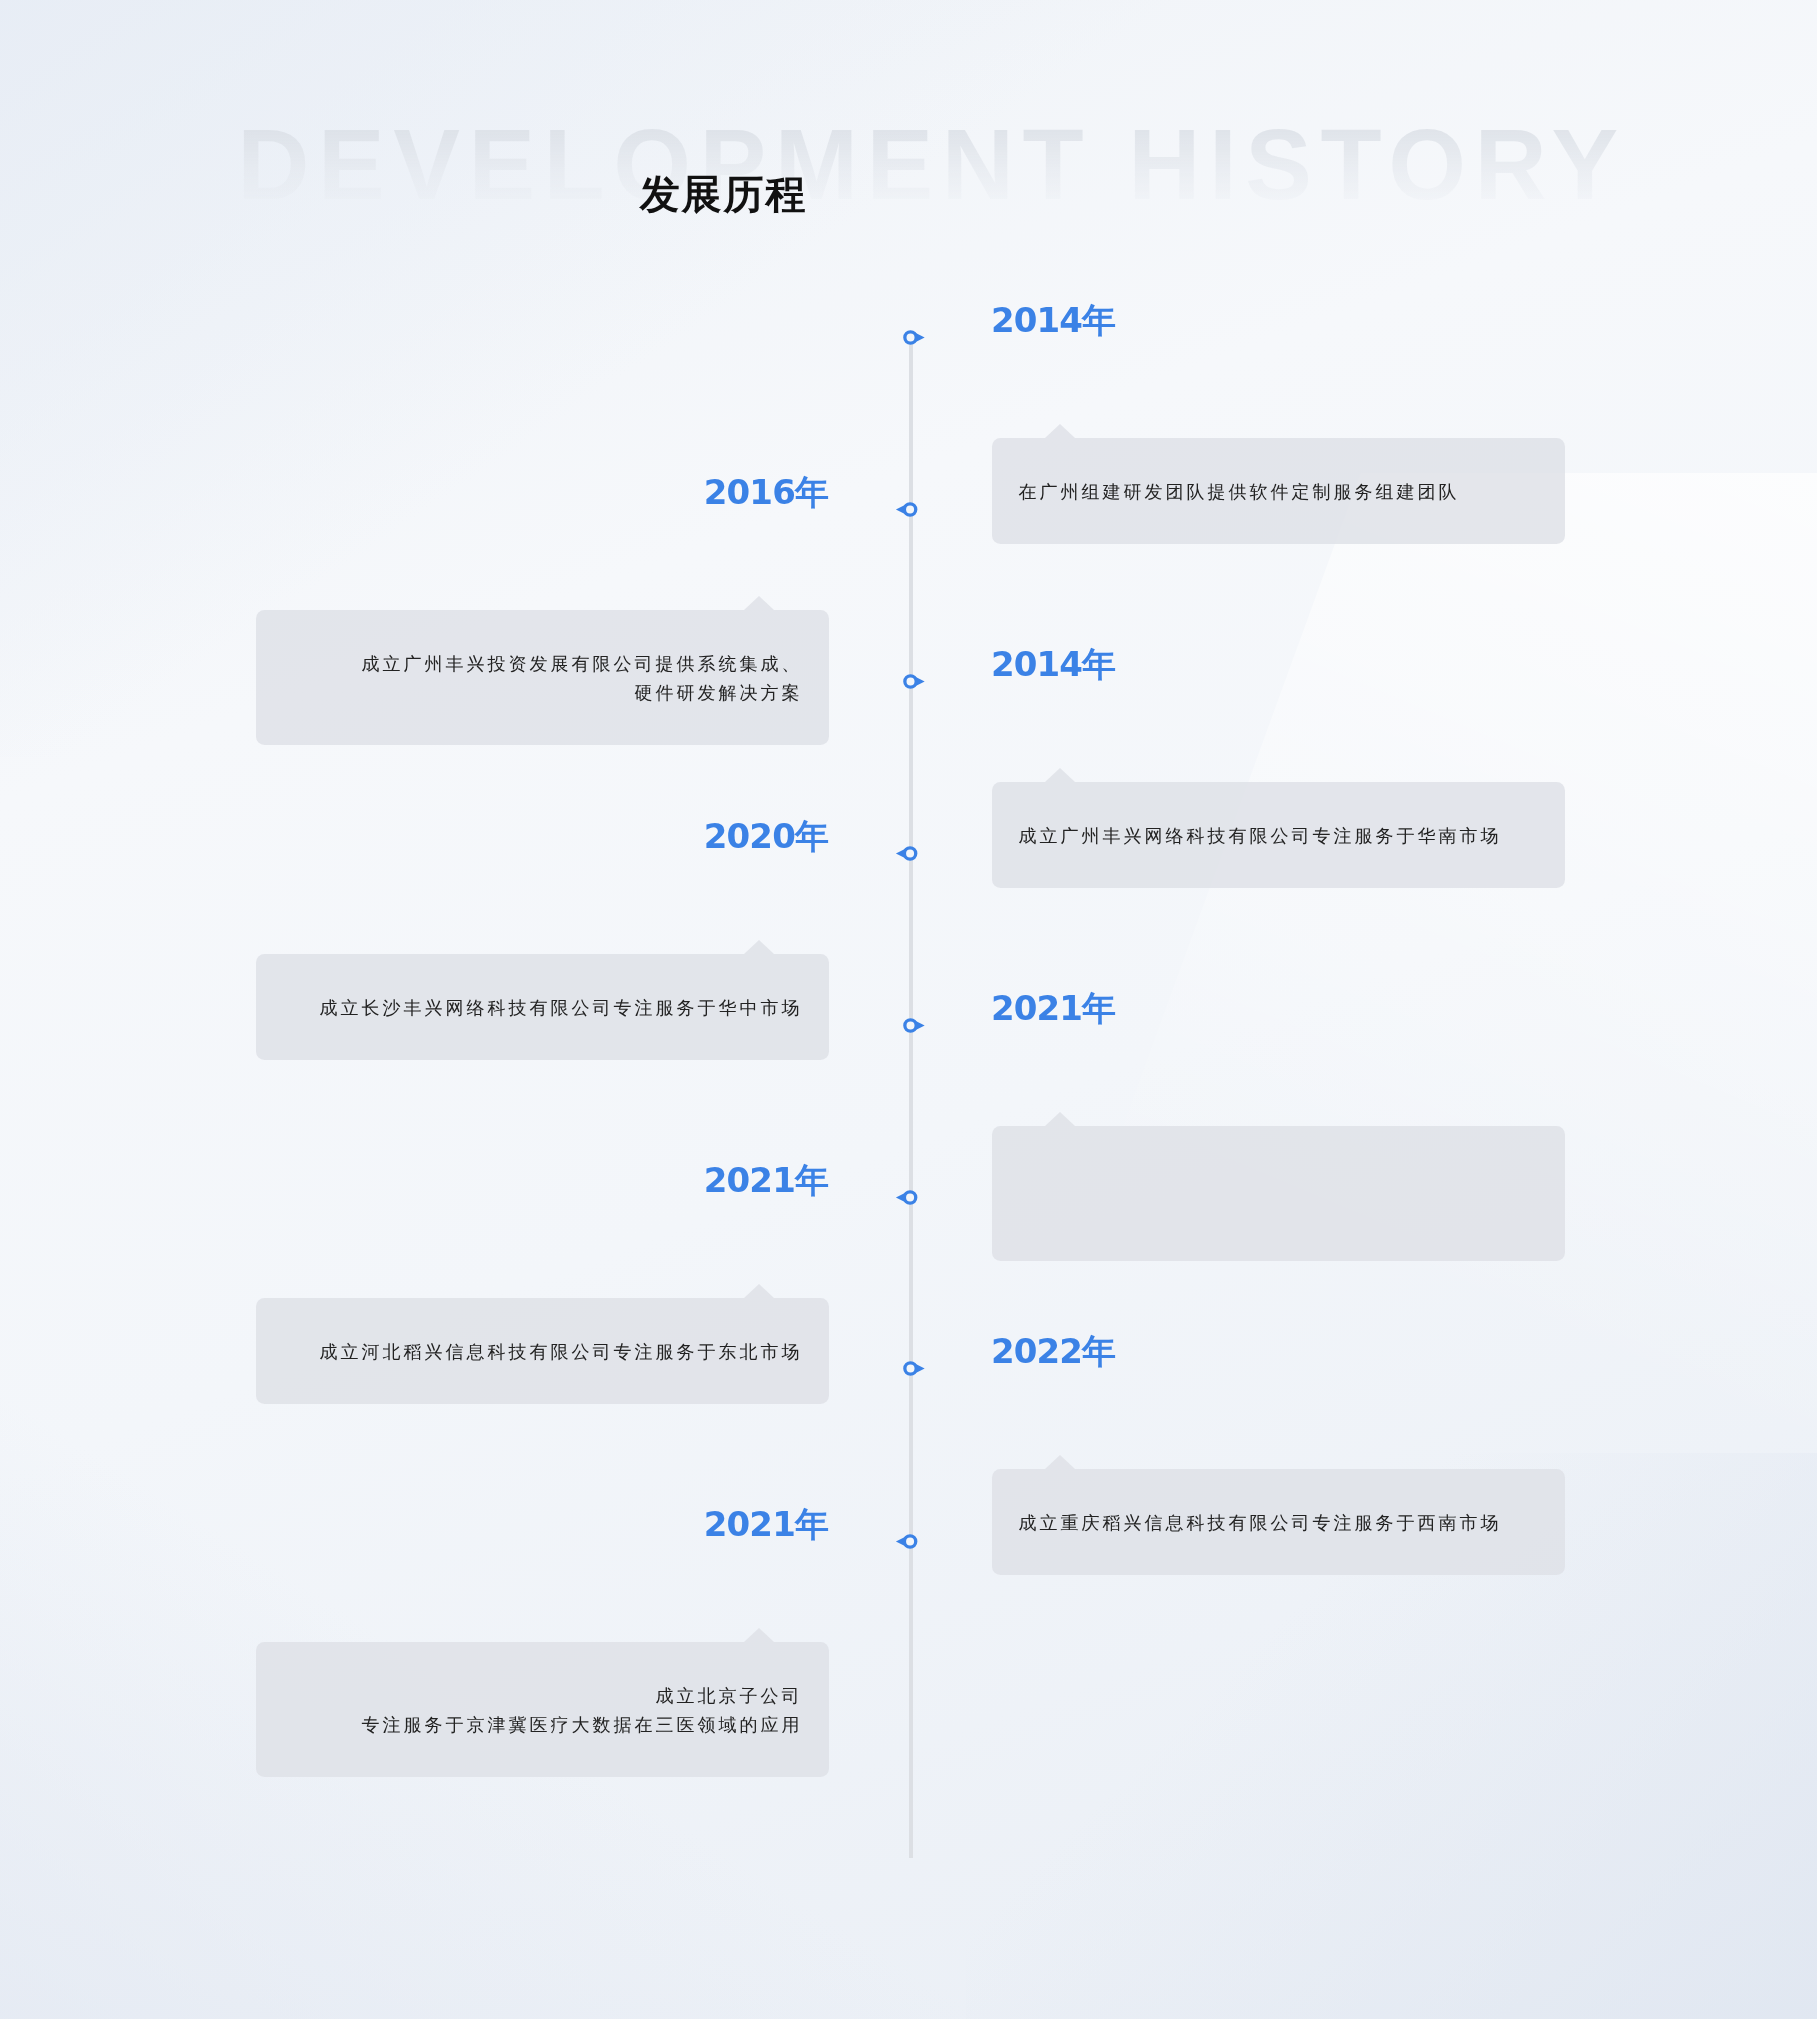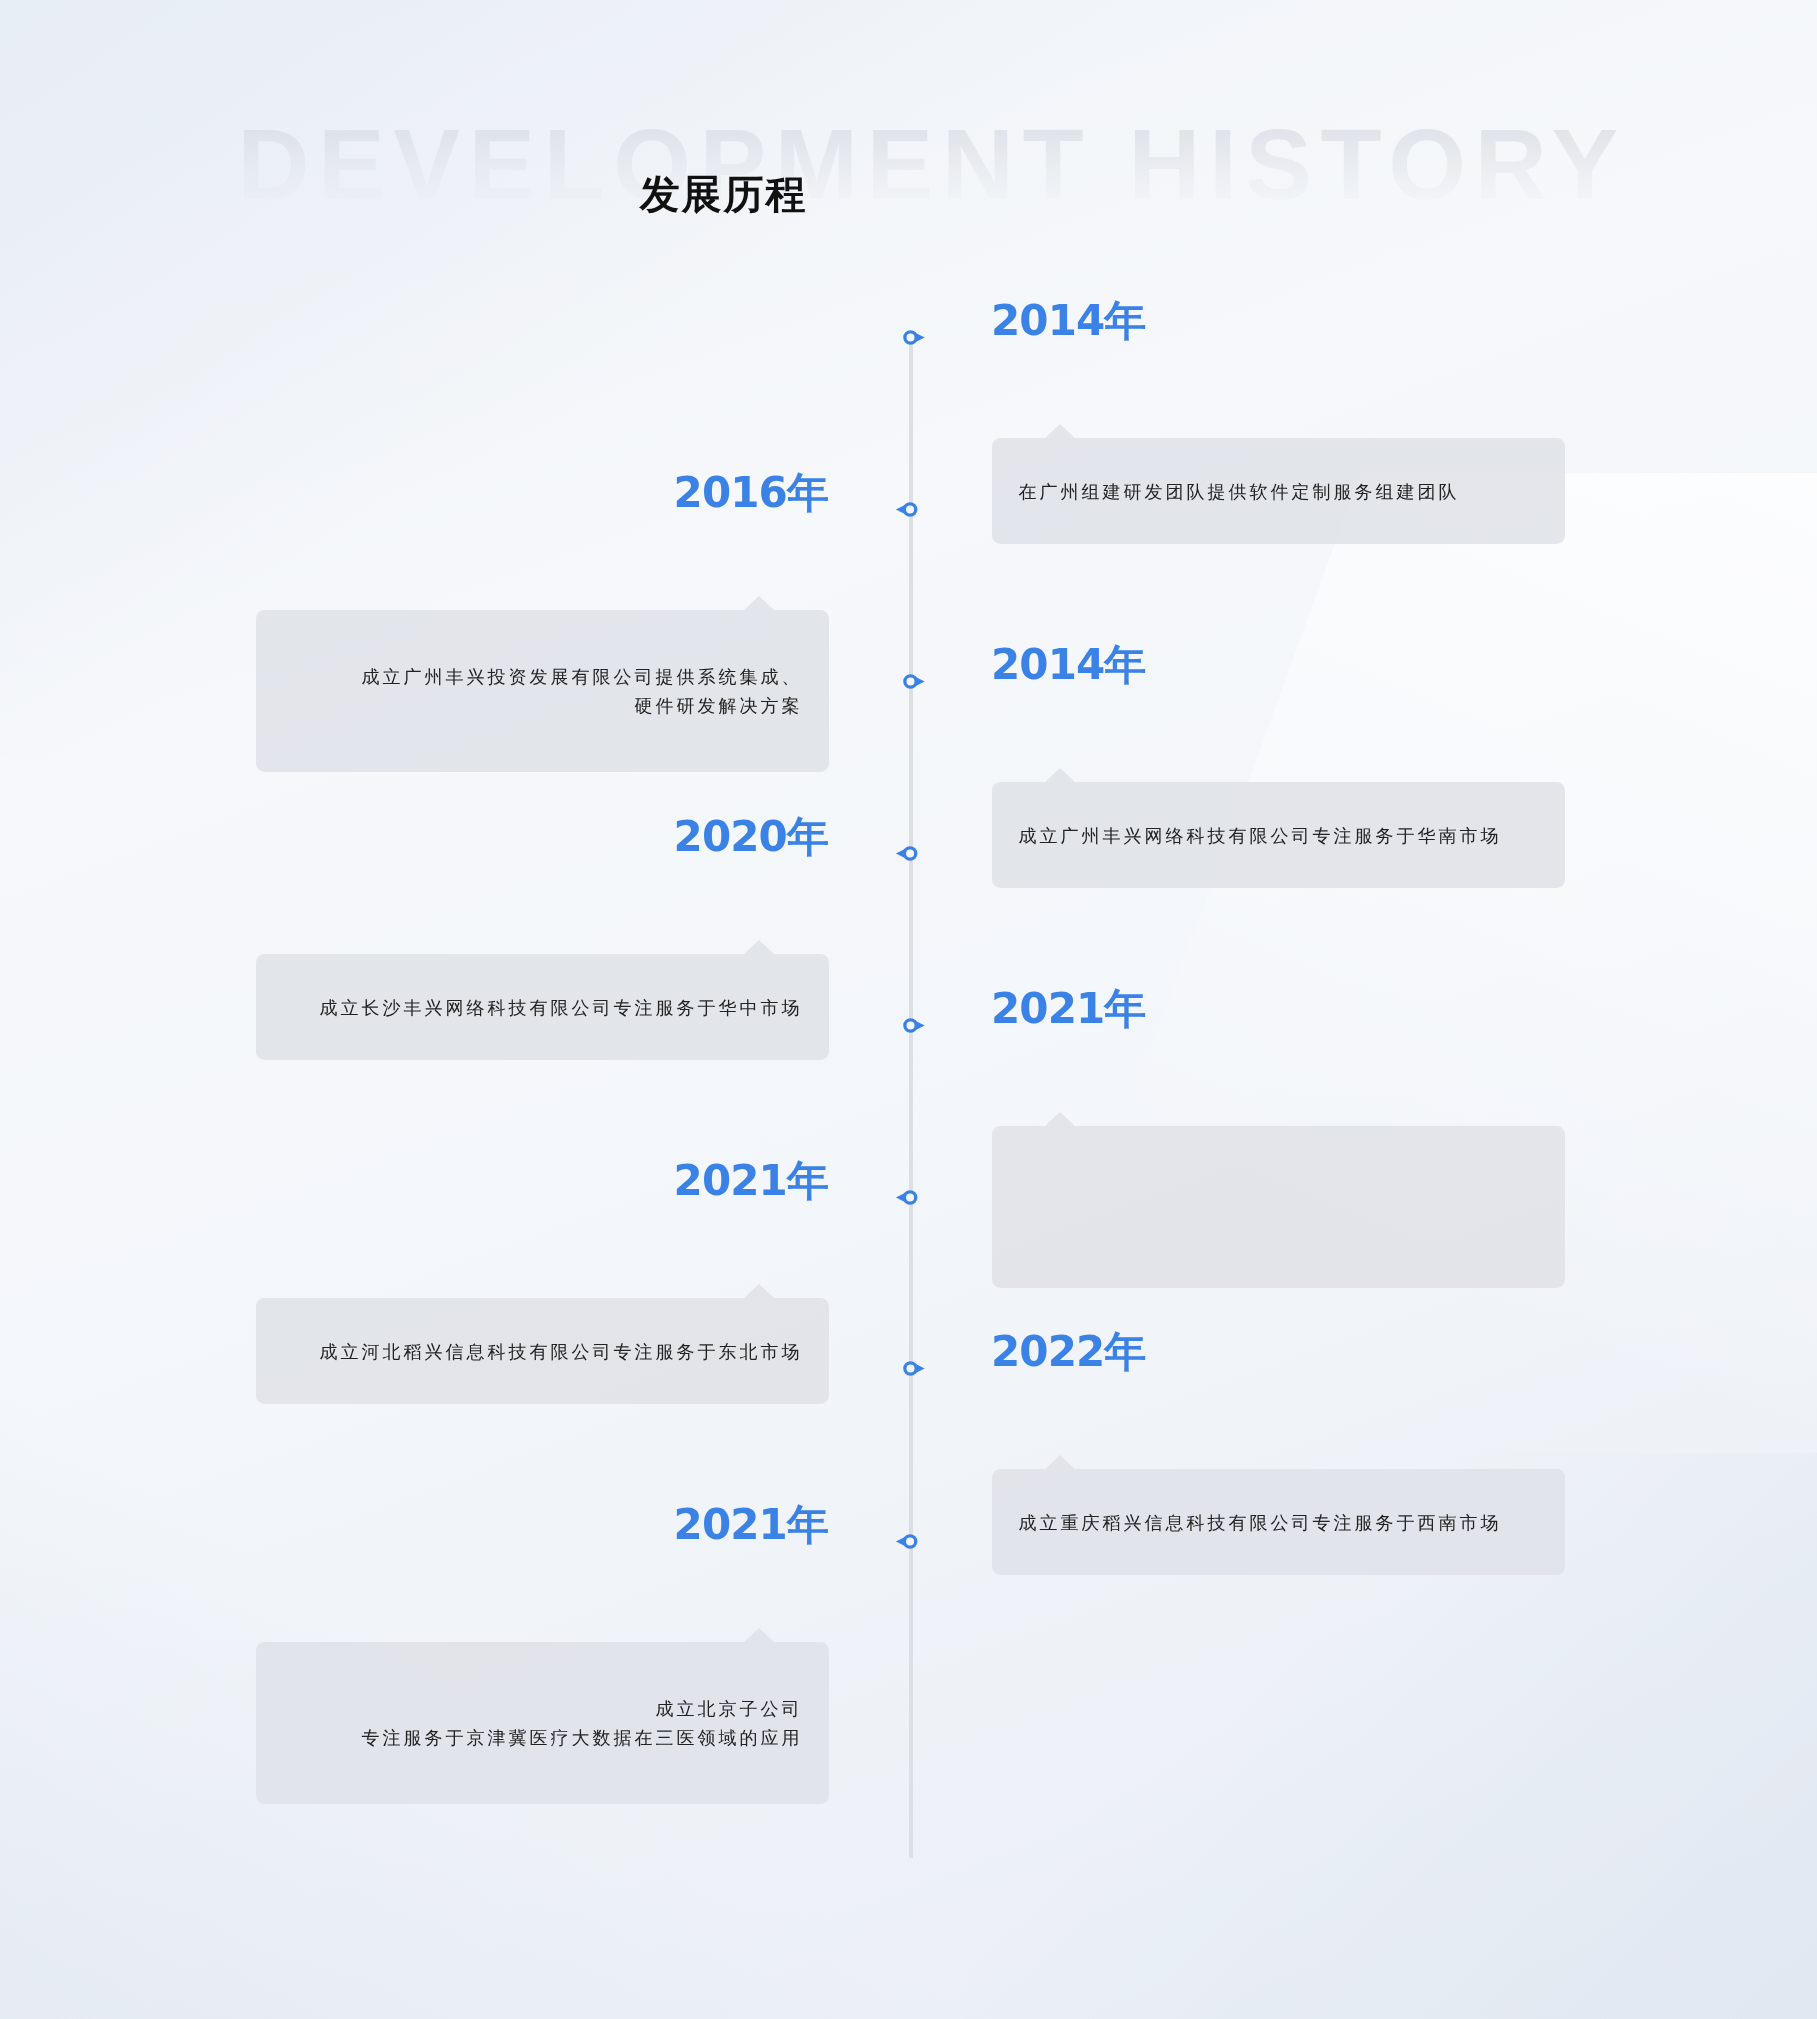--- a/index.html
+++ b/index.html
@@ -58,38 +58,38 @@
   .marker {
     position: absolute; width: 24.6px; height: 17px; top: -8.5px;
   }
   .marker.right { left: 902px; }
   .marker.left { left: 894px; }
   .marker svg { display: block; }
 
   .year {
     position: absolute; top: -41px;
     font-family: "DejaVu Sans", sans-serif;
-    font-weight: 700; font-size: 42px; color: #3b82e6;
+    font-weight: 700; font-size: 34px; color: #3b82e6;
     line-height: 49px; letter-spacing: -0.9px;
   }
   .year.right { left: 991px; }
   .year.left { right: 989px; text-align: right; }
 
   .card {
     position: absolute; top: 53px; width: 573px;
     background: rgba(222,225,230,0.82);
     border-radius: 8.5px;
     display: flex; align-items: center;
     padding: 0 26.5px;
     font-size: 18px; color: #222; letter-spacing: 3px; line-height: 29px; margin-top: 48px;
   }
   .card.right { left: 992px; justify-content: flex-start; text-align: left; }
   .card.left { left: 256px; justify-content: flex-end; text-align: right; }
   .card.h1 { height: 106px; }
-  .card.h2 { height: 162px; }
+  .card.h2 { height: 135px; }
   .card .tri {
     position: absolute; top: -14px; width: 0; height: 0;
     border-left: 15px solid transparent; border-right: 15px solid transparent;
     border-bottom: 14px solid rgba(222,225,230,0.82);
   }
   .card.right .tri { left: 53px; }
   .card.left .tri { right: 55px; }
   .card-text { white-space: pre-line; }
 </style>
 </head>

